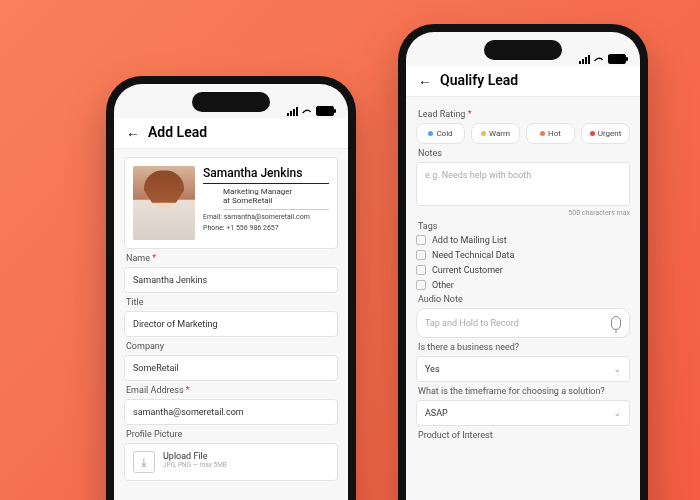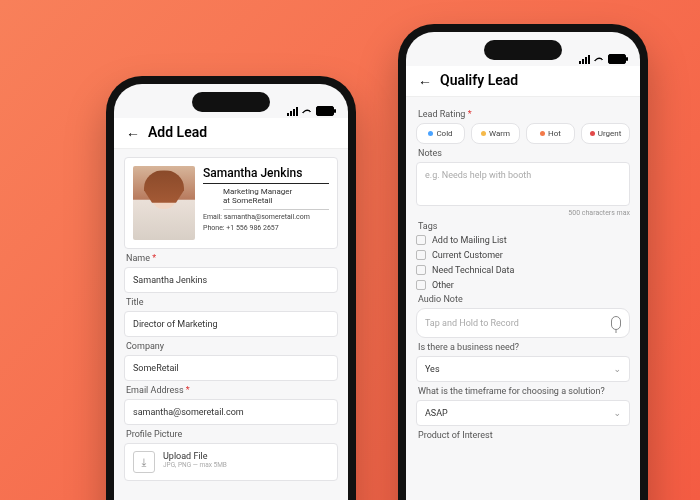--- a/index.html
+++ b/index.html
@@ -207,25 +207,25 @@
       <div class="helper">500 characters max</div>
 
       <div class="label">Tags</div>
       <div class="tag-list">
         <div class="tag-item">
             <span class="box"></span>
             <span>Add to Mailing List</span>
           </div>
         <div class="tag-item">
             <span class="box"></span>
+            <span>Need Technical Data</span>
+          </div>
+        <div class="tag-item">
+            <span class="box"></span>
             <span>Current Customer</span>
-          </div>
-        <div class="tag-item">
-            <span class="box"></span>
-            <span>Need Technical Data</span>
           </div>
         <div class="tag-item">
             <span class="box"></span>
             <span>Other</span>
           </div>
       </div>
 
       <div class="label">Audio Note</div>
       <div class="input audio placeholder">
         <span>Tap and Hold to Record</span>

